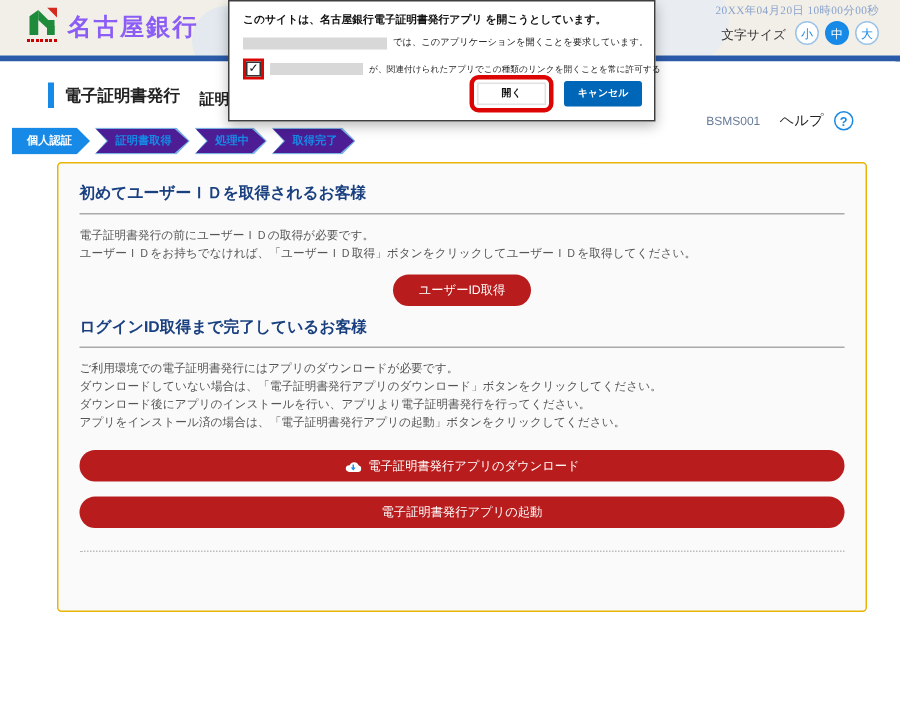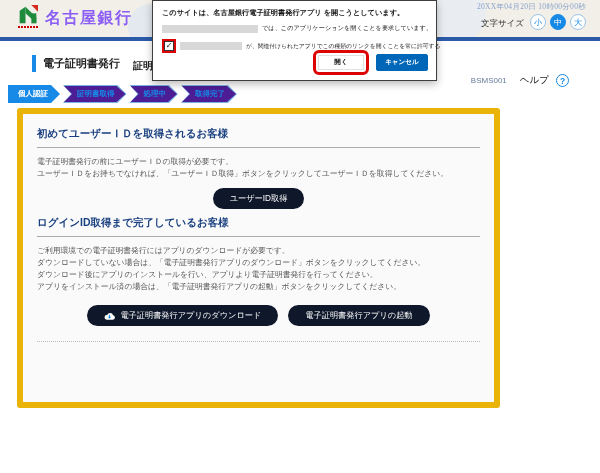--- a/index.html
+++ b/index.html
@@ -48,30 +48,30 @@
   .step:first-child .step-outer { clip-path:polygon(0 0, calc(100% - 9px) 0, 100% 50%, calc(100% - 9px) 100%, 0 100%); }
   .step-inner { position:absolute; inset:1px;
     clip-path:polygon(0 0, calc(100% - 9px) 0, 100% 50%, calc(100% - 9px) 100%, 0 100%, 8px 50%);
     background:#4c1d95; color:#1789e6; font-size:7.5px;
     display:flex; align-items:center; justify-content:center; padding:0 12px 0 14px; white-space:nowrap;font-weight:bold; }
   .step:first-child .step-inner { clip-path:polygon(0 0, calc(100% - 9px) 0, 100% 50%, calc(100% - 9px) 100%, 0 100%); padding-left:10px; }
   .step.active .step-outer { background:#1789e6; }
   .step.active .step-inner { background:#1789e6; color:#fff; font-weight:bold; }
 
   
-  .panel { position:absolute; left:17px; top:108px; width:483px; height:300px; background:#fafafa;
-    border:6px solid #eab308; border-radius:3px; padding:13px 14px; }
+  .panel { position:absolute; left:38px; top:108px; width:540px; height:300px; background:#fafafa;
+    border:1px solid #eab308; border-radius:3px; padding:13px 14px; }
   .sec-heading { font-size:10.5px; font-weight:bold; color:#1a4080; }
   .sec-divider { border:none; border-top:1px solid #aaa; margin:6px 0 8px 0; }
   .body-text { font-size:7.8px; color:#555; line-height:1.55; }
   .btn-row { display:flex; justify-content:center; gap:10px; }
   .pill-btn { display:inline-flex; align-items:center; justify-content:center; gap:5px; height:21px;
-    background:#0f172a; color:#fff; font-size:8.2px; border:none; border-radius:11px;
+    background:#b91c1c; color:#fff; font-size:8.2px; border:none; border-radius:11px;
     padding:0 17px; cursor:pointer; white-space:nowrap; }
-  .mt8 { margin-top:8px; } .mt12 { margin-top:12px; } .mt18 { margin-top:7px; }
+  .mt8 { margin-top:8px; } .mt12 { margin-top:12px;flex-direction:column; } .mt18 { margin-top:7px; }
   .dotted-divider { border:none; border-top:1px dotted #bbb; margin:15px 0 12px 0; }
   .abort-btn { position:relative; display:flex; align-items:center; justify-content:center; width:128px; height:20px;
     margin:0 auto; background:#fff; border:1px solid #90c2ea; color:#1789e6; font-size:8.2px; cursor:pointer; }
   .chev-left { position:absolute; left:12px; top:7px; width:5px; height:5px;
     border-left:1.5px solid #1789e6; border-bottom:1.5px solid #1789e6; transform:rotate(45deg); }
 
   
   .dialog { position:absolute; left:152px; top:0; width:285px; height:81px; background:#fff;
     border:1px solid #3e3e3e; box-shadow:0 3px 8px rgba(0,0,0,.28); z-index:10; padding:7px 9px; }
   .dlg-title { font-size:7.2px; font-weight:bold; color:#111; white-space:nowrap; }

